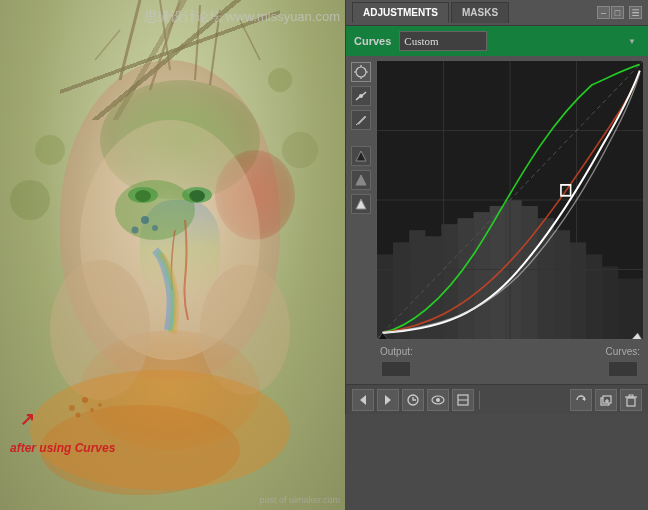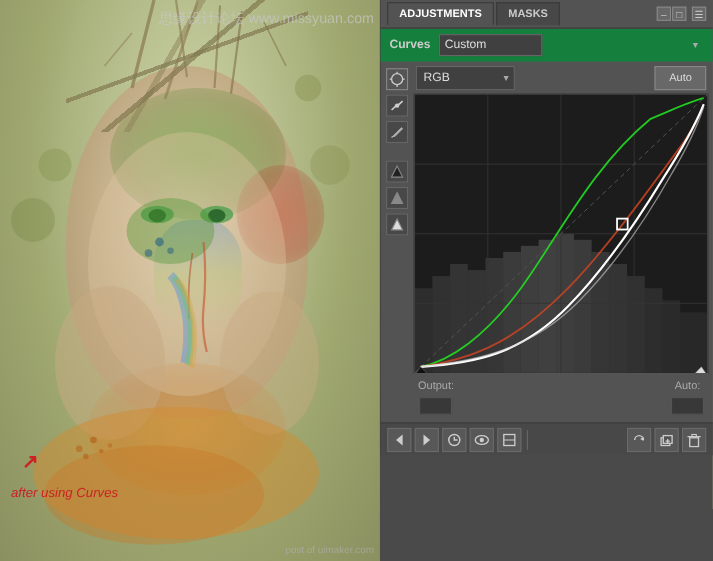--- a/index.html
+++ b/index.html
@@ -119,21 +119,21 @@
       vertical-align: middle;
     }
 
     .annotation-text {
       position: absolute;
       bottom: 55px;
       left: 10px;
       color: #cc2222;
       font-size: 12px;
       font-style: italic;
-      font-weight: normal;
+      font-weight: bold;
     }
 
     
     .watermark {
       position: absolute;
       top: 8px;
       right: 5px;
       color: rgba(200,200,200,0.7);
       font-size: 13px;
     }
@@ -208,20 +208,21 @@
     .curves-dropdown {
       flex: 1;
       background: #404040;
       border: 1px solid #666;
       color: #ddd;
       font-size: 11px;
       padding: 2px 4px;
       height: 20px;
       appearance: none;
       cursor: pointer;
+      font-family: Liberation Serif, serif;
     }
 
     .dropdown-wrapper {
       flex: 1;
       position: relative;
     }
 
     .dropdown-wrapper::after {
       content: '▼';
       position: absolute;
@@ -542,31 +543,20 @@
         </div>
         <div class="tool-icon" title="Sample White Point">
           <svg width="14" height="14" viewBox="0 0 14 14">
             <path d="M2 12 L7 2 L12 12 L2 12 Z" stroke="#888" stroke-width="1" fill="#ddd"></path>
           </svg>
         </div>
       </div>
 
       <div class="graph-wrapper">
 
-        <div class="rgb-row">
-          <div class="rgb-dropdown-wrapper">
-            <select class="rgb-select">
-              <option>RGB</option>
-              <option>Red</option>
-              <option>Green</option>
-              <option>Blue</option>
-            </select>
-          </div>
-          <button class="auto-btn">Auto</button>
-        </div>
 
         <div class="curves-graph">
           <svg class="grid-svg" viewBox="0 0 248 230" preserveAspectRatio="none">
 
             <rect width="248" height="230" fill="#1c1c1c"></rect>
 
             <rect x="0" y="160" width="15" height="70" fill="rgba(150,150,150,0.15)"></rect>
             <rect x="15" y="150" width="15" height="80" fill="rgba(150,150,150,0.18)"></rect>
             <rect x="30" y="140" width="15" height="90" fill="rgba(150,150,150,0.2)"></rect>
             <rect x="45" y="145" width="15" height="85" fill="rgba(150,150,150,0.2)"></rect>
@@ -617,21 +607,21 @@
             <polygon points="243,225 248,232 236,232" fill="#ddd" stroke="#888" stroke-width="0.5"></polygon>
           </svg>
         </div>
 
         <div class="output-input-row">
           <div class="output-field">
             <span>Output:</span>
             <input class="output-value" type="text" value="" style="">
           </div>
           <div class="input-field">
-            <span>Auto:</span>
+            <span>Curves:</span>
             <input class="input-value" type="text" value="" style="">
           </div>
         </div>
       </div>
     </div>
 
     <div class="bottom-toolbar">
       <div class="toolbar-btn" title="Back">
         <svg width="14" height="14" viewBox="0 0 14 14">
           <polygon points="10,2 4,7 10,12" fill="#ccc"></polygon>

